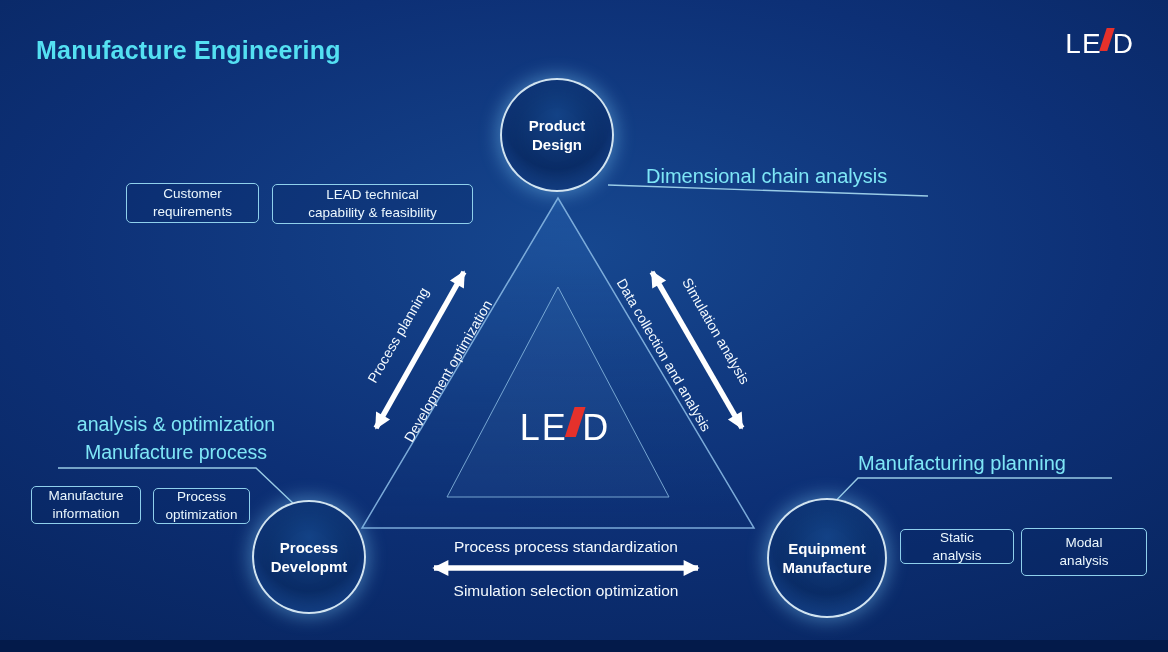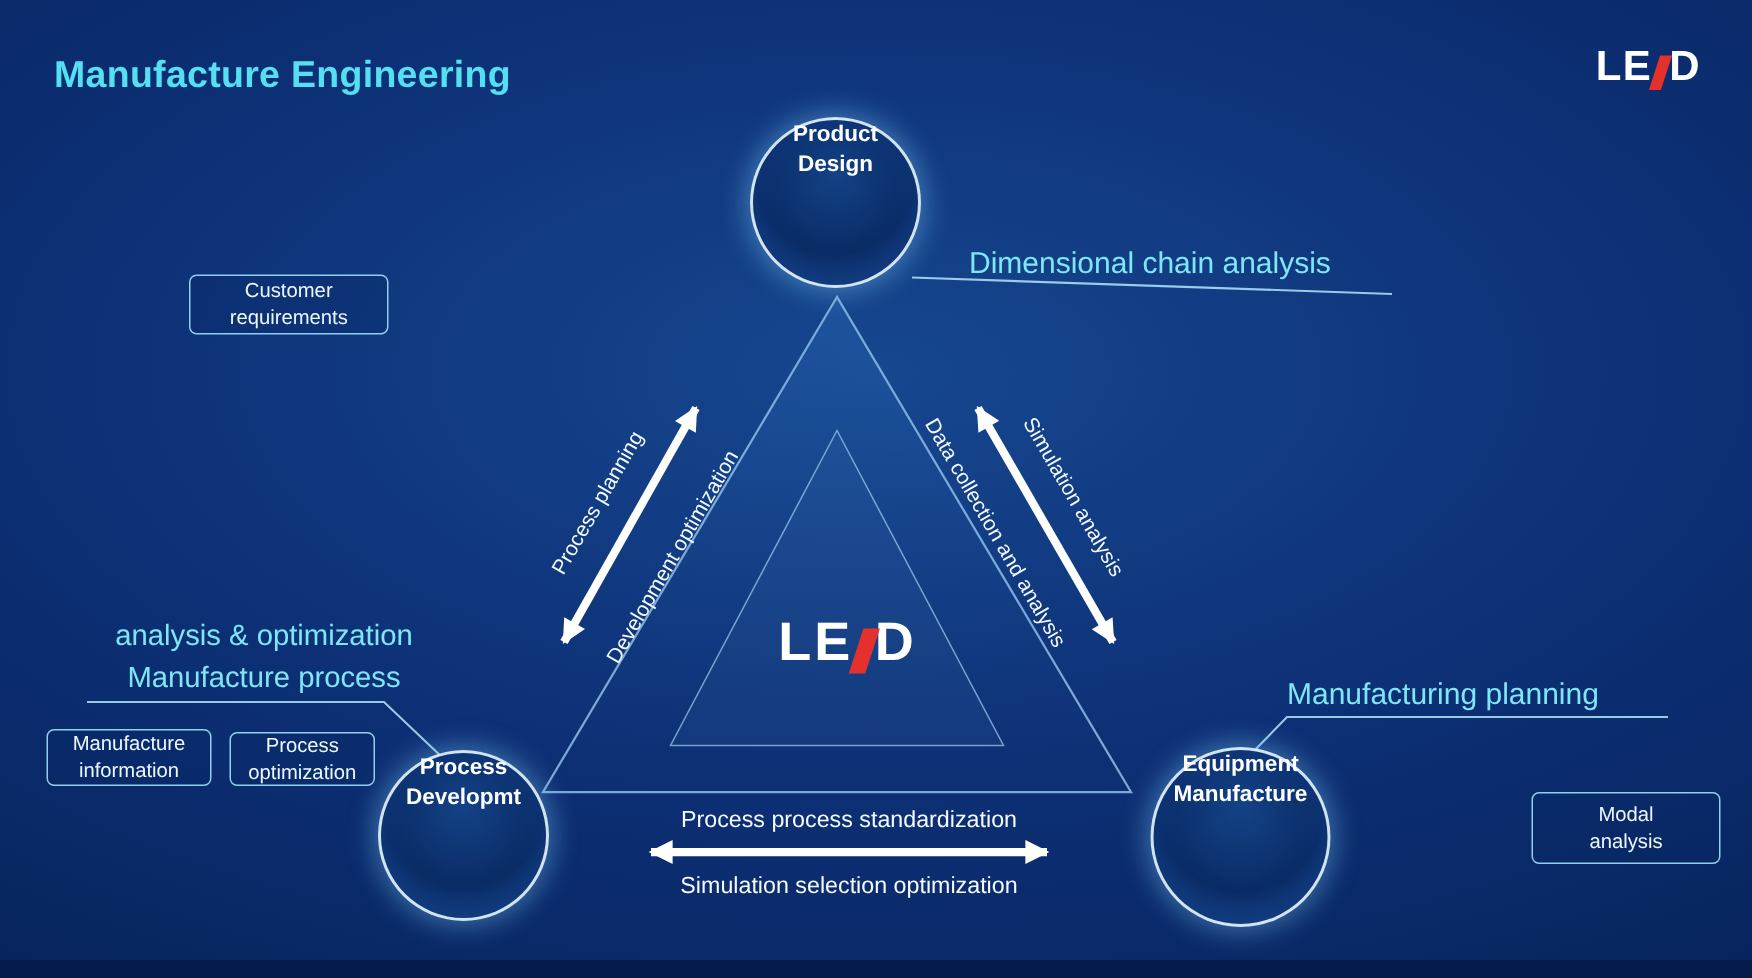--- a/index.html
+++ b/index.html
@@ -10,36 +10,36 @@
     height: 652px;
     overflow: hidden;
     font-family: "Liberation Sans", sans-serif;
     background: radial-gradient(95% 85% at 50% 38%, #16478f 0%, #0d3076 48%, #062157 100%);
   }
   .slide-title {
     position: absolute; left: 36px; top: 36px;
     font-size: 25px; font-weight: bold; color: #54e0f2;
     letter-spacing: .2px; z-index: 5;
   }
-  .logo { display: flex; align-items: flex-end; color: #fff; font-weight: bold; z-index: 5; }
+  .logo { display: flex; align-items: flex-start; color: #fff; font-weight: normal; z-index: 5; }
   .logo .slash {
     display: inline-block; width: .30em; height: .82em;
     background: #e5312b; transform: skewX(-18deg); margin: 0 .05em;
   }
   .logo-top { position: absolute; right: 34px; top: 28px; font-size: 28px; letter-spacing: 1px; }
   .logo-center {
     position: absolute; left: 565px; top: 428px;
     transform: translate(-50%,-50%); font-size: 36px; letter-spacing: 2px; z-index: 2;
   }
   .overlay { position: absolute; inset: 0; z-index: 1; }
   .arrow { stroke: #ffffff; stroke-width: 5.5; }
   .ann-line { stroke: #a9dcf2; stroke-width: 1.4; fill: none; opacity: .9; }
   .node {
     position: absolute; border-radius: 50%;
-    display: flex; flex-direction: column; align-items: center; justify-content: flex-start;
+    display: flex; flex-direction: column; align-items: center; justify-content: center;
     color: #ffffff; font-weight: bold; font-size: 15px; line-height: 1.3; text-align: center;
     background: radial-gradient(circle at 50% 32%, #134286 0%, #0a2c66 58%, #1b4d93 100%);
     border: 2px solid rgba(226,243,252,.92);
     box-shadow: 0 0 18px 3px rgba(120,195,245,.45), inset 0 0 22px rgba(18,58,128,.85);
     z-index: 3;
   }
   #node-product   { left: 500px; top: 78px;  width: 114px; height: 114px; }
   #node-process   { left: 252px; top: 500px; width: 114px; height: 114px; }
   #node-equipment { left: 767px; top: 498px; width: 120px; height: 120px; }
   .edge-label {
@@ -132,20 +132,23 @@
 
   <div class="cyan ann-block" style="left:30px; top:410px; width:292px;">
     <div>analysis &amp; optimization</div>
     <div>Manufacture process</div>
   </div>
 
   <div class="cyan ann-large" style="left:858px; top:452px;">Manufacturing planning</div>
 
   <div class="box" style="left:126px; top:183px; width:133px; height:40px;">Customer
 requirements</div>
+  <div class="box" style="left:272px; top:184px; width:201px; height:40px;">LEAD technical
+capability &amp; feasibility</div>
   <div class="box" style="left:31px; top:486px; width:110px; height:38px;">Manufacture
 information</div>
   <div class="box" style="left:153px; top:488px; width:97px; height:36px;">Process
 optimization</div>
+  <div class="box" style="left:900px; top:529px; width:114px; height:35px;">Static analysis</div>
   <div class="box" style="left:1021px; top:528px; width:126px; height:48px;">Modal analysis</div>
 
   <div class="bottom-bar"></div>
 </div>
 
 </body></html>

